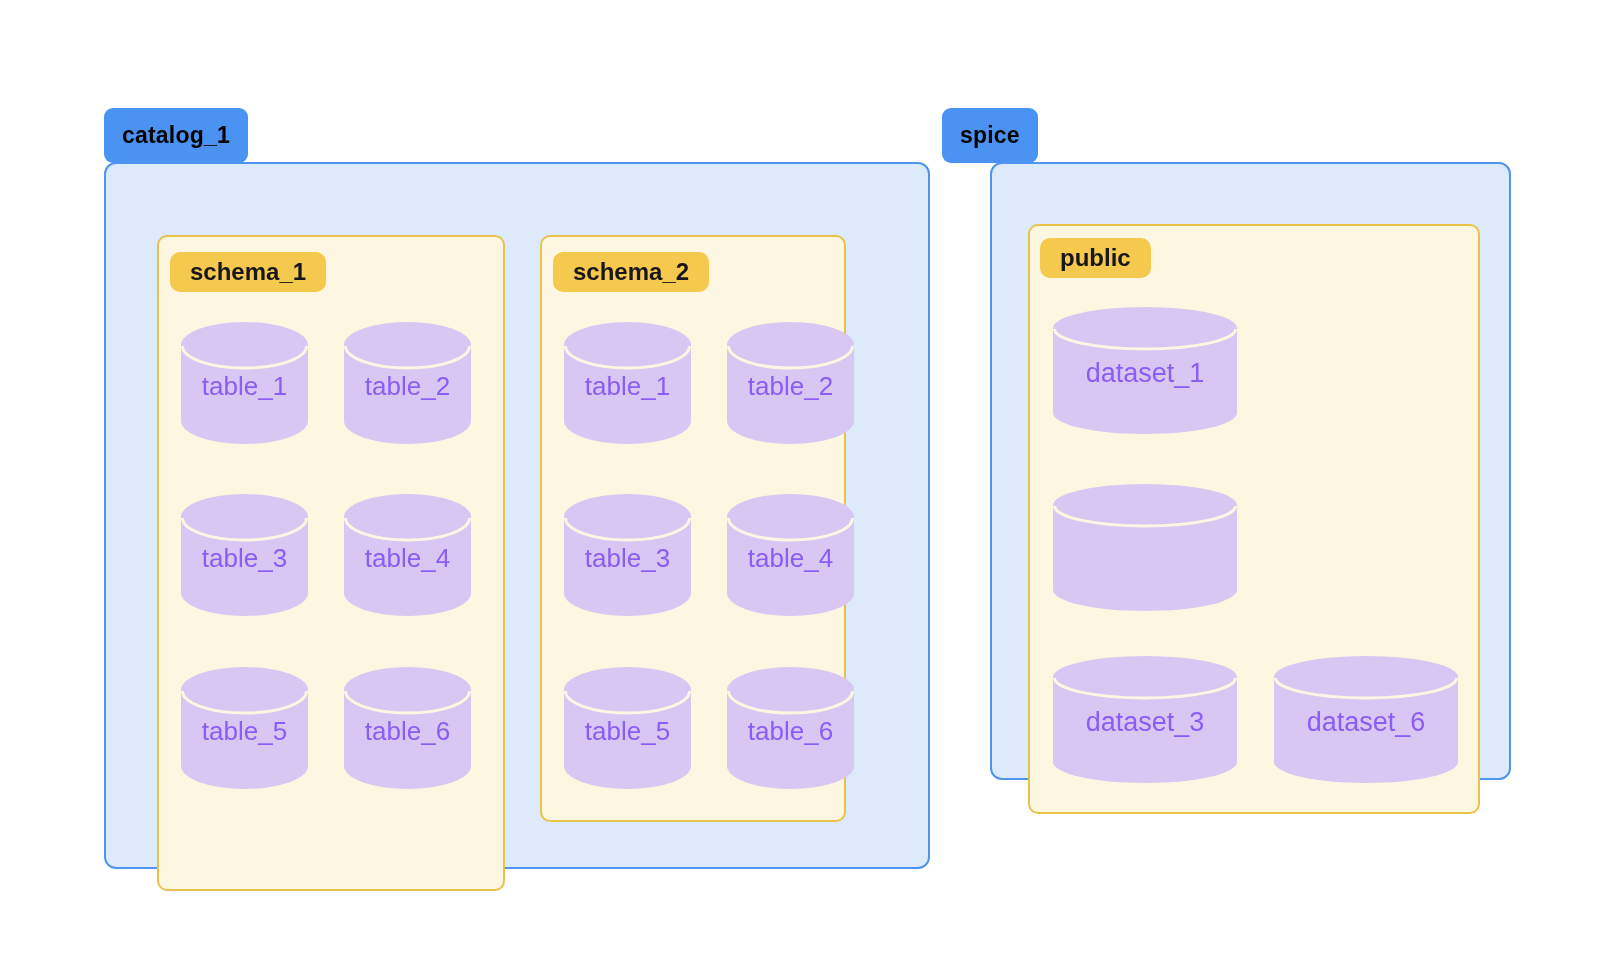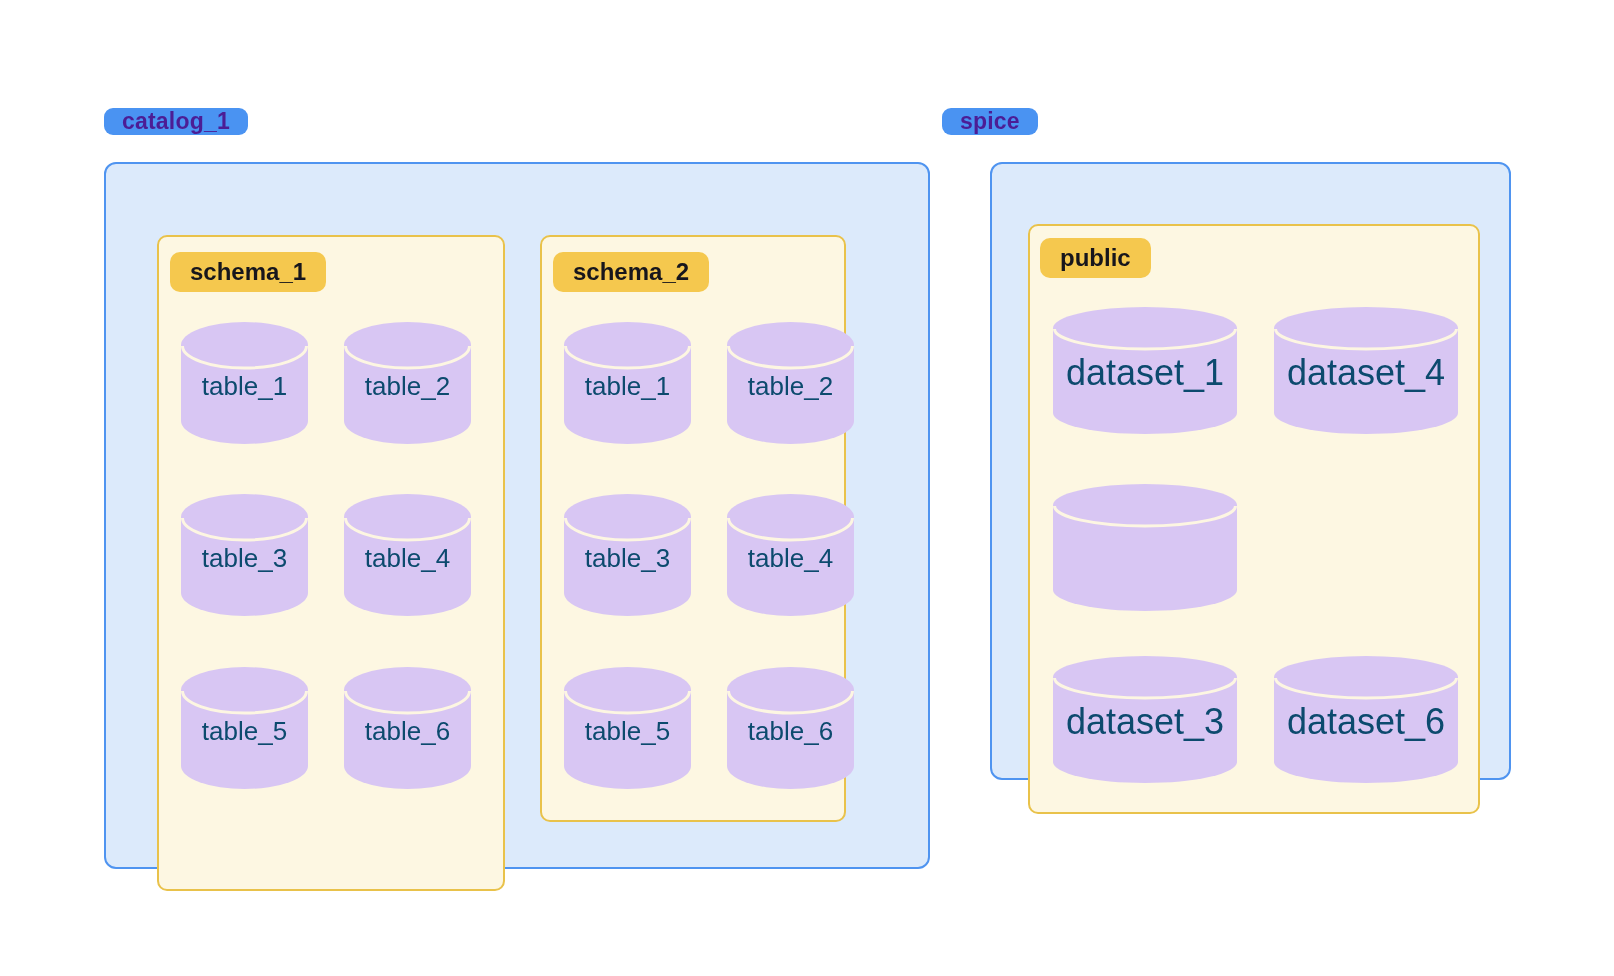--- a/index.html
+++ b/index.html
@@ -18,24 +18,24 @@
   .badge {
     position: absolute;
     display: inline-flex;
     align-items: center;
     justify-content: center;
     white-space: nowrap;
     box-sizing: border-box;
   }
   .blue-badge {
     background: #4a93f2;
-    color: #4c1d95;
+    color: #000000;
     font-size: 23px;
     font-weight: 700;
-    padding: 0 18px;
+    padding: 14px 18px;
     border-radius: 9px;
     letter-spacing: 0.2px;
   }
   .yellow-badge {
     background: #f5c84e;
     color: #17161c;
     font-size: 24px;
     font-weight: 700;
     padding: 6px 20px;
     border-radius: 10px;
@@ -63,30 +63,30 @@
     display: block;
   }
   .cyl-label {
     position: absolute;
     left: 0;
     right: 0;
     bottom: 16px;
     display: flex;
     align-items: center;
     justify-content: center;
-    color: #0c4a6e;
+    color: #8b5cf6;
     pointer-events: none;
   }
   .table-cyl .cyl-label {
     top: 23px;
     font-size: 26px;
   }
   .dataset-cyl .cyl-label {
     top: 21px;
-    font-size: 36px;
+    font-size: 27px;
   }
 </style>
 </head>
 <body>
 
 <svg width="0" height="0" style="position:absolute" aria-hidden="true">
   <defs>
     <g id="cyl-table">
       <path d="M0 23 L0 99 A63.5 23 0 0 0 127 99 L127 23 Z" fill="#d8c6f3"></path>
       <ellipse cx="63.5" cy="23" rx="63.5" ry="23" fill="#d8c6f3"></ellipse>
@@ -195,26 +195,20 @@
 
     <div class="cream-box" style="left:36px;top:60px;width:452px;height:590px">
       <div class="badge yellow-badge" style="left:10px;top:12px">public</div>
 
       <div class="cyl dataset-cyl" style="left:23px;top:81px">
         <svg width="184" height="127" viewBox="0 0 184 127">
             <use href="#cyl-dataset"></use>
           </svg>
         <span class="cyl-label">dataset_1</span>
       </div>
-      <div class="cyl dataset-cyl" style="left:244px;top:81px">
-        <svg width="184" height="127" viewBox="0 0 184 127">
-            <use href="#cyl-dataset"></use>
-          </svg>
-        <span class="cyl-label">dataset_4</span>
-      </div>
       <div class="cyl dataset-cyl" style="left:23px;top:258px">
         <svg width="184" height="127" viewBox="0 0 184 127">
             <use href="#cyl-dataset"></use>
           </svg>
       </div>
       <div class="cyl dataset-cyl" style="left:23px;top:430px">
         <svg width="184" height="127" viewBox="0 0 184 127">
             <use href="#cyl-dataset"></use>
           </svg>
         <span class="cyl-label">dataset_3</span>

